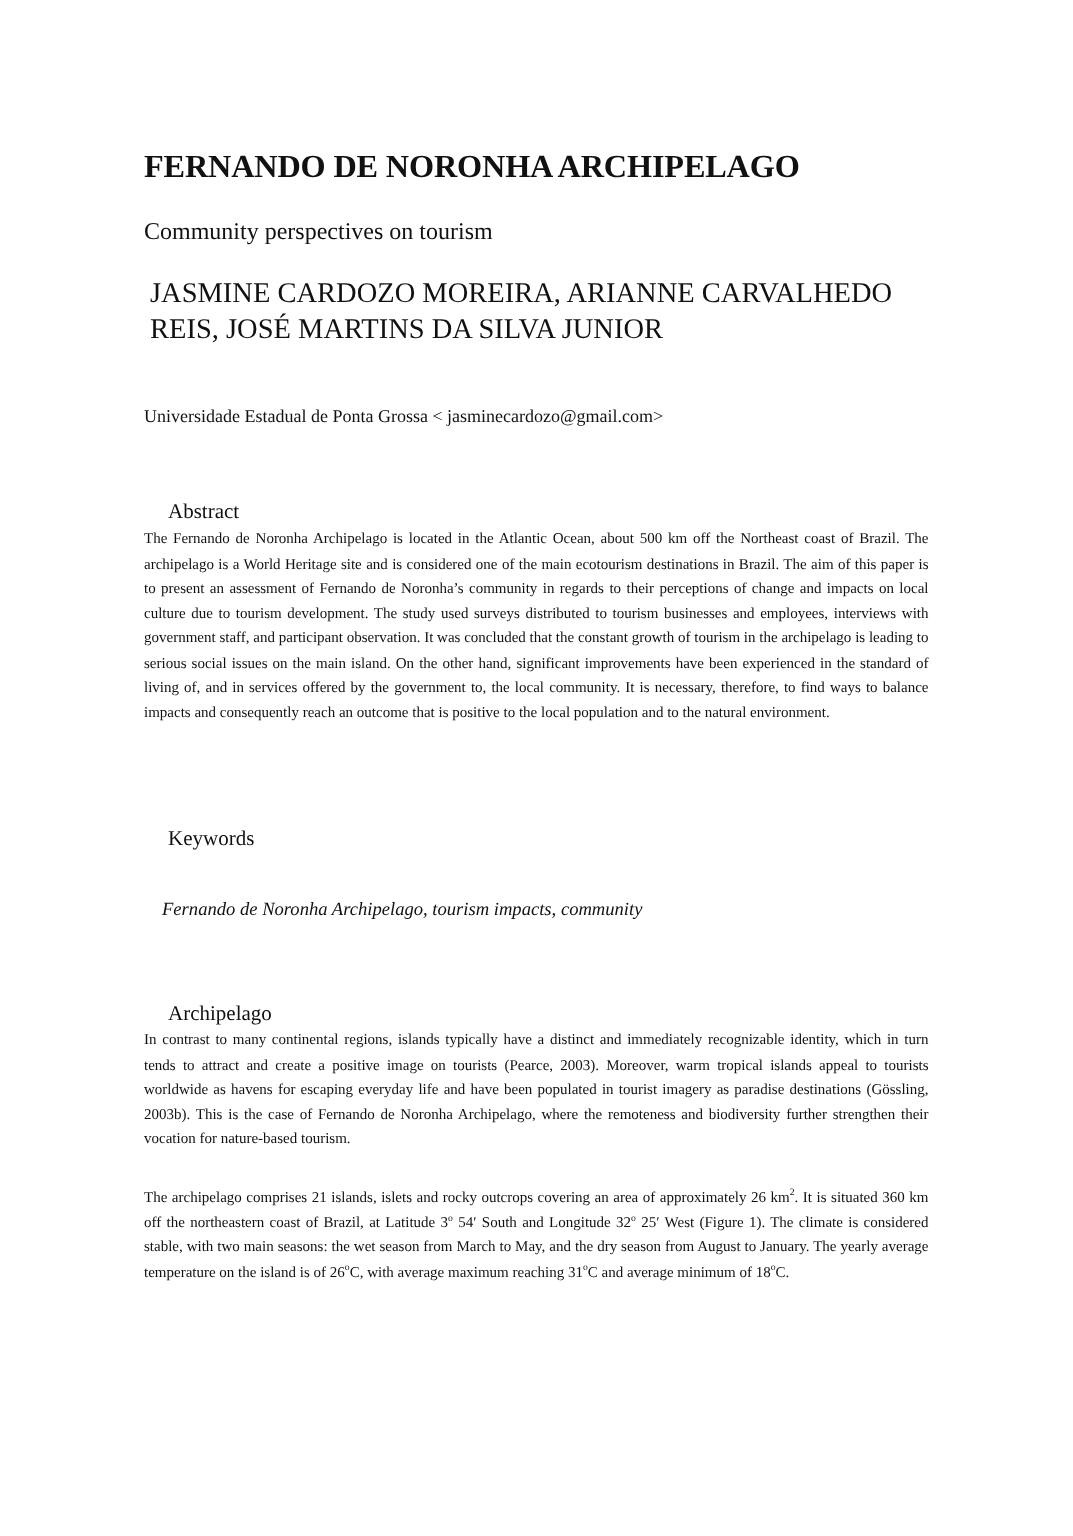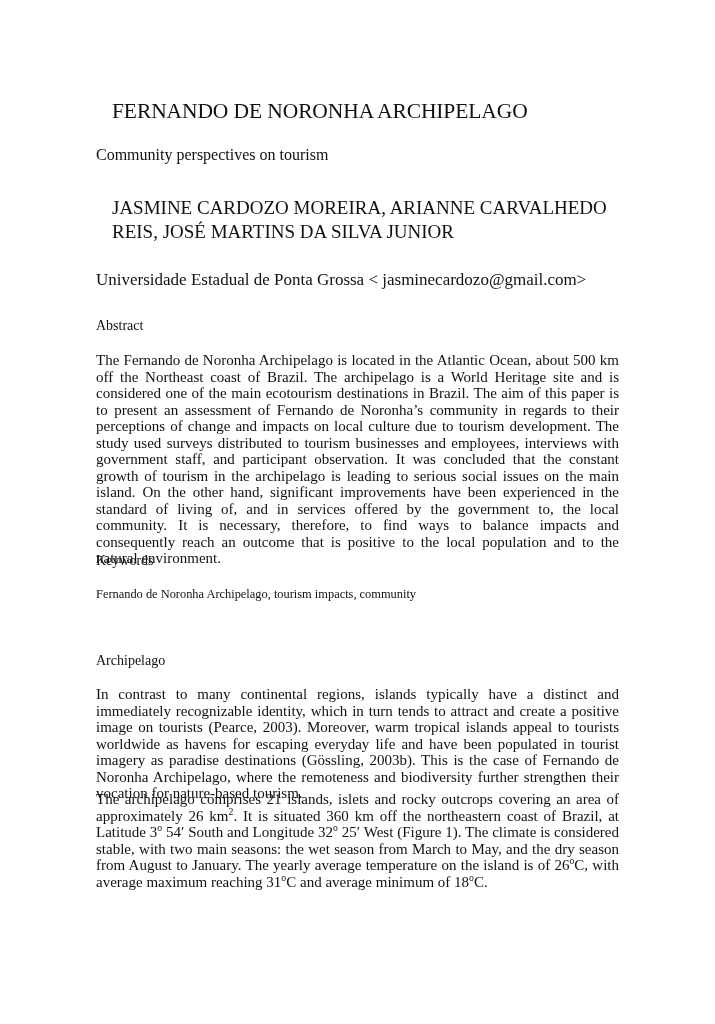--- a/index.html
+++ b/index.html
@@ -2,40 +2,40 @@
 <html><head>
 <meta charset="utf-8">
 <style>
   html, body { margin: 0; padding: 0; background: #ffffff; }
   body {
     width: 715px; height: 1024px; overflow: hidden;
     font-family: "Liberation Serif", serif; color: #111;
     position: relative;
   }
   .page { position: absolute; left: 96px; top: 0; width: 523px; }
-  .title { position: absolute; top: 99px; left: 16px; font-size: 21.5px; font-weight: normal; margin: 0; white-space: nowrap; letter-spacing: -0.1px; }
+  .title { position: absolute; top: 99px; left: 0; font-size: 21.5px; font-weight: bold; margin: 0; white-space: nowrap; letter-spacing: -0.1px; }
   .subtitle { position: absolute; top: 146px; left: 0; font-size: 16px; margin: 0; }
-  .authors { position: absolute; top: 180px; left: 0; font-size: 19px; line-height: 24px; margin: 16px; width: 523px; }
-  .affil { position: absolute; top: 270px; left: 0; font-size: 17px; margin: 0; white-space: nowrap; }
-  .heading { position: absolute; left: 0; font-size: 14px; margin: 0; }
-  .para { position: absolute; left: 0; width: 523px; font-size: 15px; line-height: 16.5px; text-align: justify; margin: 0; }
-  .kw { position: absolute; left: 0; font-size: 12.4px; margin: 0; white-space: nowrap; }
+  .authors { position: absolute; top: 180px; left: 0; font-size: 19px; line-height: 24px; margin: 4px; width: 523px; }
+  .affil { position: absolute; top: 270px; left: 0; font-size: 12px; margin: 0; white-space: nowrap; }
+  .heading { position: absolute; left: 0; font-size: 14px; margin: 16px; }
+  .para { position: absolute; left: 0; width: 523px; font-size: 10px; line-height: 16.5px; text-align: justify; margin: 0; }
+  .kw { position: absolute; left: 0; font-size: 12.4px; margin: 12px; white-space: nowrap; font-style: italic; }
   sup { font-size: 0.65em; line-height: 0; }
 </style>
 </head>
 <body>
 
 <div class="page">
   <h1 class="title">FERNANDO DE NORONHA ARCHIPELAGO</h1>
   <p class="subtitle">Community perspectives on tourism</p>
   <p class="authors">JASMINE CARDOZO MOREIRA, ARIANNE CARVALHEDO REIS, JOSÉ MARTINS DA SILVA JUNIOR</p>
   <p class="affil">Universidade Estadual de Ponta Grossa &lt; jasminecardozo@gmail.com&gt;</p>
 
   <p class="heading" style="top:318px">Abstract</p>
   <p class="para" style="top:352px">The Fernando de Noronha Archipelago is located in the Atlantic Ocean, about 500 km off the Northeast coast of Brazil. The archipelago is a World Heritage site and is considered one of the main ecotourism destinations in Brazil. The aim of this paper is to present an assessment of Fernando de Noronha’s community in regards to their perceptions of change and impacts on local culture due to tourism development. The study used surveys distributed to tourism businesses and employees, interviews with government staff, and participant observation. It was concluded that the constant growth of tourism in the archipelago is leading to serious social issues on the main island. On the other hand, significant improvements have been experienced in the standard of living of, and in services offered by the government to, the local community. It is necessary, therefore, to find ways to balance impacts and consequently reach an outcome that is positive to the local population and to the natural environment.</p>
 
-  <p class="heading" style="top:553px">Keywords</p>
+  <p class="heading" style="top:536px">Keywords</p>
   <p class="kw" style="top:587px">Fernando de Noronha Archipelago, tourism impacts, community</p>
 
   <p class="heading" style="top:653px">Archipelago</p>
   <p class="para" style="top:686px">In contrast to many continental regions, islands typically have a distinct and immediately recognizable identity, which in turn tends to attract and create a positive image on tourists (Pearce, 2003). Moreover, warm tropical islands appeal to tourists worldwide as havens for escaping everyday life and have been populated in tourist imagery as paradise destinations (Gössling, 2003b). This is the case of Fernando de Noronha Archipelago, where the remoteness and biodiversity further strengthen their vocation for nature-based tourism.</p>
   <p class="para" style="top:791px"><span>The archipelago comprises 21 islands, islets and rocky outcrops covering an area of approximately 26 km</span><sup>2</sup><span>. It is situated 360 km off the northeastern coast of Brazil, at Latitude 3</span><sup>o</sup><span> 54′ South and Longitude 32</span><sup>o</sup><span> 25′ West (Figure 1). The climate is considered stable, with two main seasons: the wet season from March to May, and the dry season from August to January. The yearly average temperature on the island is of 26</span><sup>o</sup><span>C, with average maximum reaching 31</span><sup>o</sup><span>C and average minimum of 18</span><sup>o</sup><span>C.</span></p>
 </div>
 
 </body></html>

